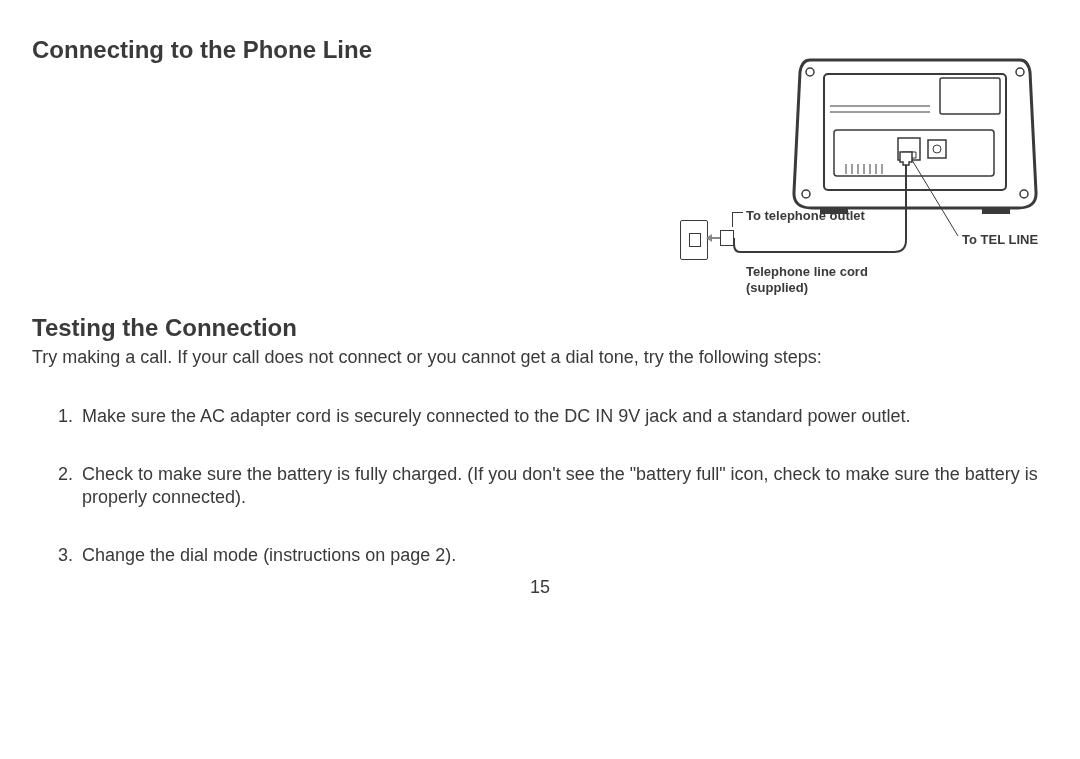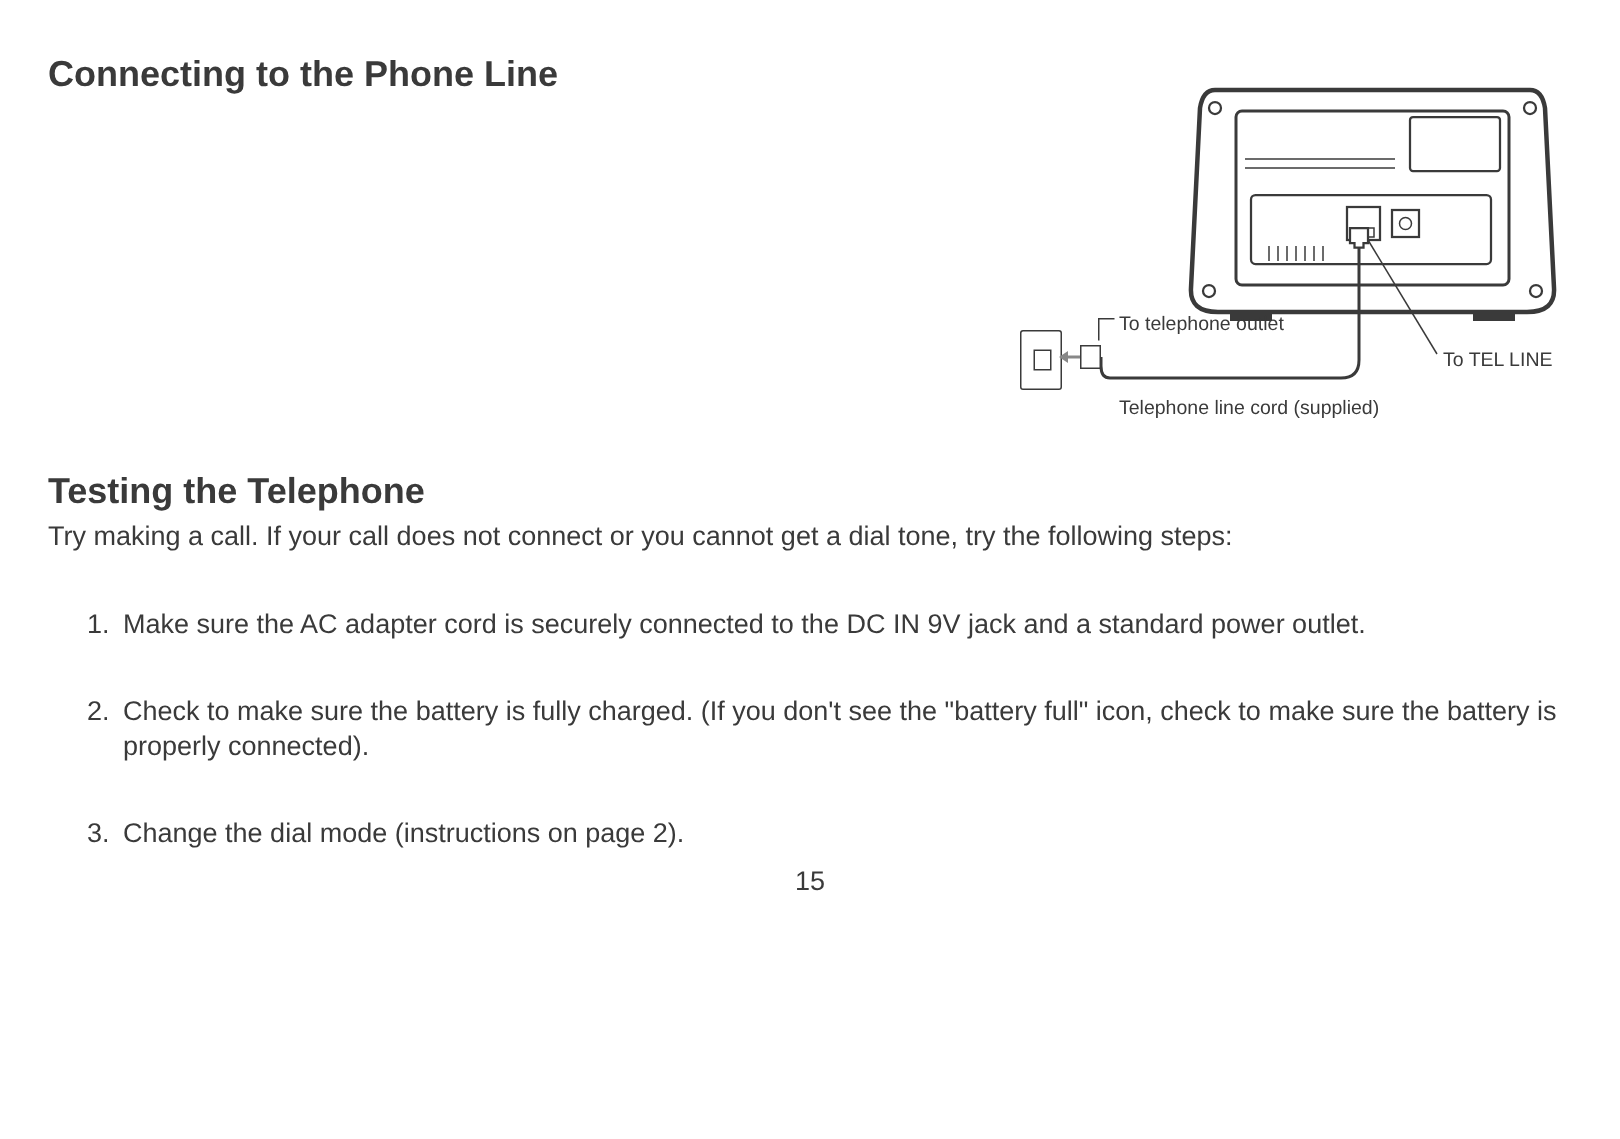--- a/index.html
+++ b/index.html
@@ -123,21 +123,21 @@
     position: absolute;
     left: -2px;
     top: -1px;
     border-top: 4px solid transparent;
     border-bottom: 4px solid transparent;
     border-right: 6px solid #888;
   }
   .label {
     position: absolute;
     font-size: 13px;
-    font-weight: normal;
+    font-weight: bold;
     color: #3a3a3a;
     line-height: 1.2;
   }
   .label.to-outlet { top: 156px; left: 66px; }
   .label.to-telline { top: 180px; left: 282px; }
   .label.cordlabel { top: 212px; left: 66px; width: 180px; }
   .lead-line1 {
     position: absolute;
     border: 1px solid #3a3a3a;
     border-bottom: none;
@@ -213,21 +213,21 @@
     <div class="rj-plug"></div>
 
     <div class="lead-line1"></div>
 
     <div class="label to-outlet">To telephone outlet</div>
     <div class="label to-telline">To TEL LINE</div>
     <div class="label cordlabel">Telephone line cord (supplied)</div>
   </div>
 
   <div class="section2">
-    <h2 class="section-title">Testing the Telephone</h2>
+    <h2 class="section-title">Testing the Connection</h2>
     <p class="try">Try making a call. If your call does not connect or you cannot get a dial tone, try the following steps:</p>
     <ol class="steps">
       <li>Make sure the AC adapter cord is securely connected to the DC IN 9V jack and a standard power outlet.</li>
       <li>Check to make sure the battery is fully charged. (If you don't see the "battery full" icon, check to make sure the battery is properly connected).</li>
       <li>Change the dial mode (instructions on page 2).</li>
     </ol>
   </div>
 
   <div class="page-number">15</div>
 </div>

